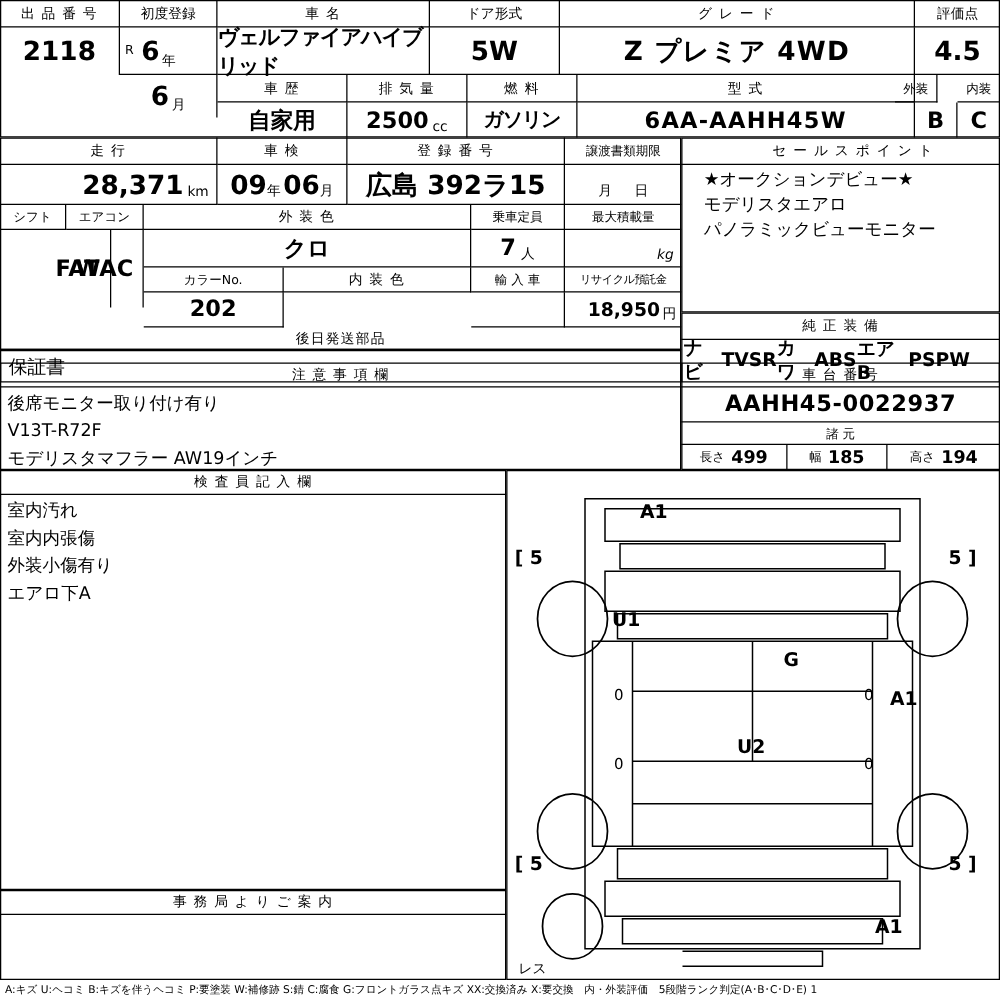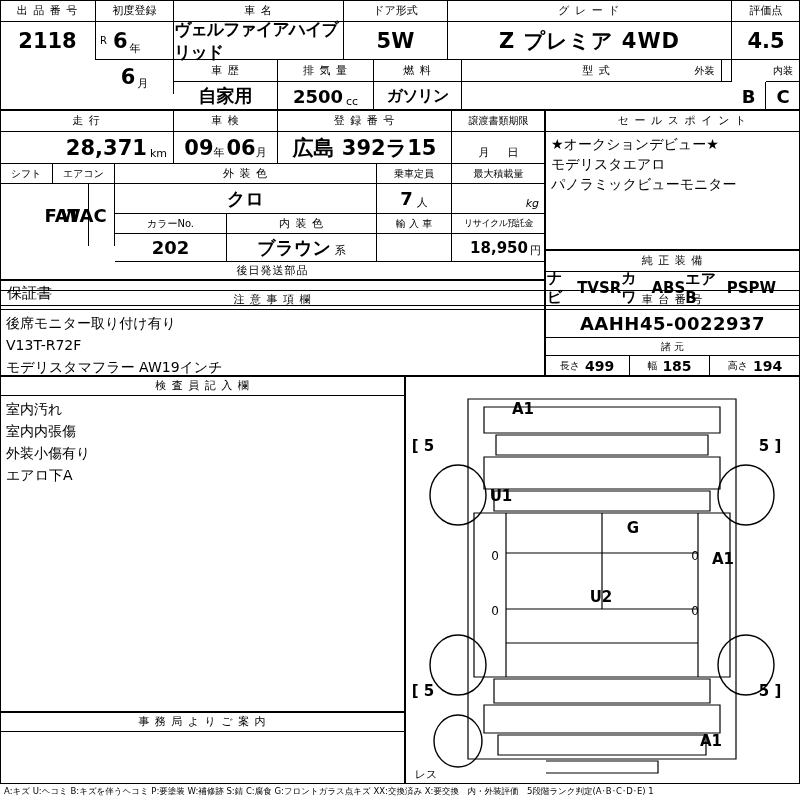--- a/index.html
+++ b/index.html
@@ -23,21 +23,21 @@
   .lft{display:flex;align-items:center;justify-content:flex-start;}
   .rgt{display:flex;align-items:center;justify-content:flex-end;}
   .lbl{font-size:11px;letter-spacing:1px;}
   .lbl2{font-size:11px;letter-spacing:0px;}
   .val{font-size:21px;font-weight:bold;}
   .val2{font-size:18px;font-weight:bold;}
   .val3{font-size:15px;font-weight:bold;}
   .small{font-size:10px;}
   .unit{font-size:11px;font-weight:normal;}
   .nowrap{white-space:nowrap;}
-  .sp{font-size:14px;line-height:20px;}
+  .sp{font-size:14px;line-height:20px;margin-left:12px;}
   .note{font-size:14px;line-height:22px;}
   .footer{font-size:8.5px;letter-spacing:0px;}
   svg{display:block;}
 </style>
 </head>
 <body>
 
 <div class="sheet">
 
   <div class="bx b" style="left:0;top:0;width:800px;height:110px;"></div>
@@ -88,21 +88,21 @@
   <div class="bx bb br" style="left:448px;top:22px;width:284px;height:38px;">
     <div class="ctr val" style="width:100%;height:100%;letter-spacing:1px;">Z プレミア 4WD</div>
   </div>
 
   <div class="bx bb" style="left:732px;top:0;width:68px;height:22px;">
     <div class="ctr lbl2" style="width:100%;height:100%;">評価点</div>
   </div>
   <div class="bx bb" style="left:732px;top:22px;width:68px;height:38px;">
     <div class="ctr val" style="width:100%;height:100%;">4.5</div>
   </div>
-  <div class="bx bb br" style="left:688px;top:60px;width:34px;height:22px;">
+  <div class="bx bb br" style="left:716px;top:60px;width:34px;height:22px;">
     <div class="ctr lbl2" style="width:100%;height:100%;font-size:10px;">外装</div>
   </div>
   <div class="bx bb" style="left:766px;top:60px;width:34px;height:22px;">
     <div class="ctr lbl2" style="width:100%;height:100%;font-size:10px;">内装</div>
   </div>
   <div class="bx br" style="left:732px;top:82px;width:34px;height:28px;">
     <div class="ctr val2" style="width:100%;height:100%;">B</div>
   </div>
   <div class="bx" style="left:766px;top:82px;width:34px;height:28px;">
     <div class="ctr val2" style="width:100%;height:100%;">C</div>
@@ -127,20 +127,23 @@
 
   <div class="bx bb br" style="left:374px;top:60px;width:88px;height:22px;">
     <div class="ctr lbl" style="width:100%;height:100%;">燃 料</div>
   </div>
   <div class="bx br" style="left:374px;top:82px;width:88px;height:28px;">
     <div class="ctr" style="width:100%;height:100%;font-size:16px;font-weight:bold;letter-spacing:-1px;">ガソリン</div>
   </div>
 
   <div class="bx bb br" style="left:462px;top:60px;width:270px;height:22px;">
     <div class="ctr lbl" style="width:100%;height:100%;">型 式</div>
+  </div>
+  <div class="bx br" style="left:462px;top:82px;width:270px;height:28px;">
+    <div class="ctr val2" style="width:100%;height:100%;letter-spacing:1px;">6AA-AAHH45W</div>
   </div>
 
   <div class="bx b" style="left:0;top:110px;width:545px;height:170px;"></div>
 
   <div class="bx bb br" style="left:0;top:110px;width:174px;height:22px;">
     <div class="ctr lbl" style="width:100%;height:100%;">走 行</div>
   </div>
   <div class="bx bb br" style="left:0;top:132px;width:174px;height:32px;">
     <div class="rgt" style="width:100%;height:100%;padding-right:6px;box-sizing:border-box;">
       <span class="val">28,371</span>
@@ -219,26 +222,20 @@
 
   <div class="bx bb br" style="left:115px;top:214px;width:112px;height:20px;">
     <div class="ctr lbl2" style="width:100%;height:100%;font-size:10px;">カラーNo.</div>
   </div>
   <div class="bx bb br" style="left:115px;top:234px;width:112px;height:28px;">
     <div class="ctr val2" style="width:100%;height:100%;">202</div>
   </div>
 
   <div class="bx bb br" style="left:227px;top:214px;width:150px;height:20px;">
     <div class="ctr lbl" style="width:100%;height:100%;">内 装 色</div>
-  </div>
-  <div class="bx bb br" style="left:227px;top:234px;width:150px;height:28px;">
-    <div class="ctr" style="width:100%;height:100%;">
-      <span class="val2">ブラウン</span>
-      <span class="unit" style="align-self:flex-end;margin-left:4px;margin-bottom:3px;">系</span>
-    </div>
   </div>
 
   <div class="bx bb br" style="left:377px;top:214px;width:75px;height:20px;">
     <div class="ctr lbl2" style="width:100%;height:100%;font-size:10px;">輸 入 車</div>
   </div>
   <div class="bx bb br" style="left:377px;top:234px;width:75px;height:28px;"></div>
 
   <div class="bx bb" style="left:452px;top:214px;width:93px;height:20px;">
     <div class="ctr" style="width:100%;height:100%;font-size:9px;letter-spacing:-0.5px;">リサイクル預託金</div>
   </div>

